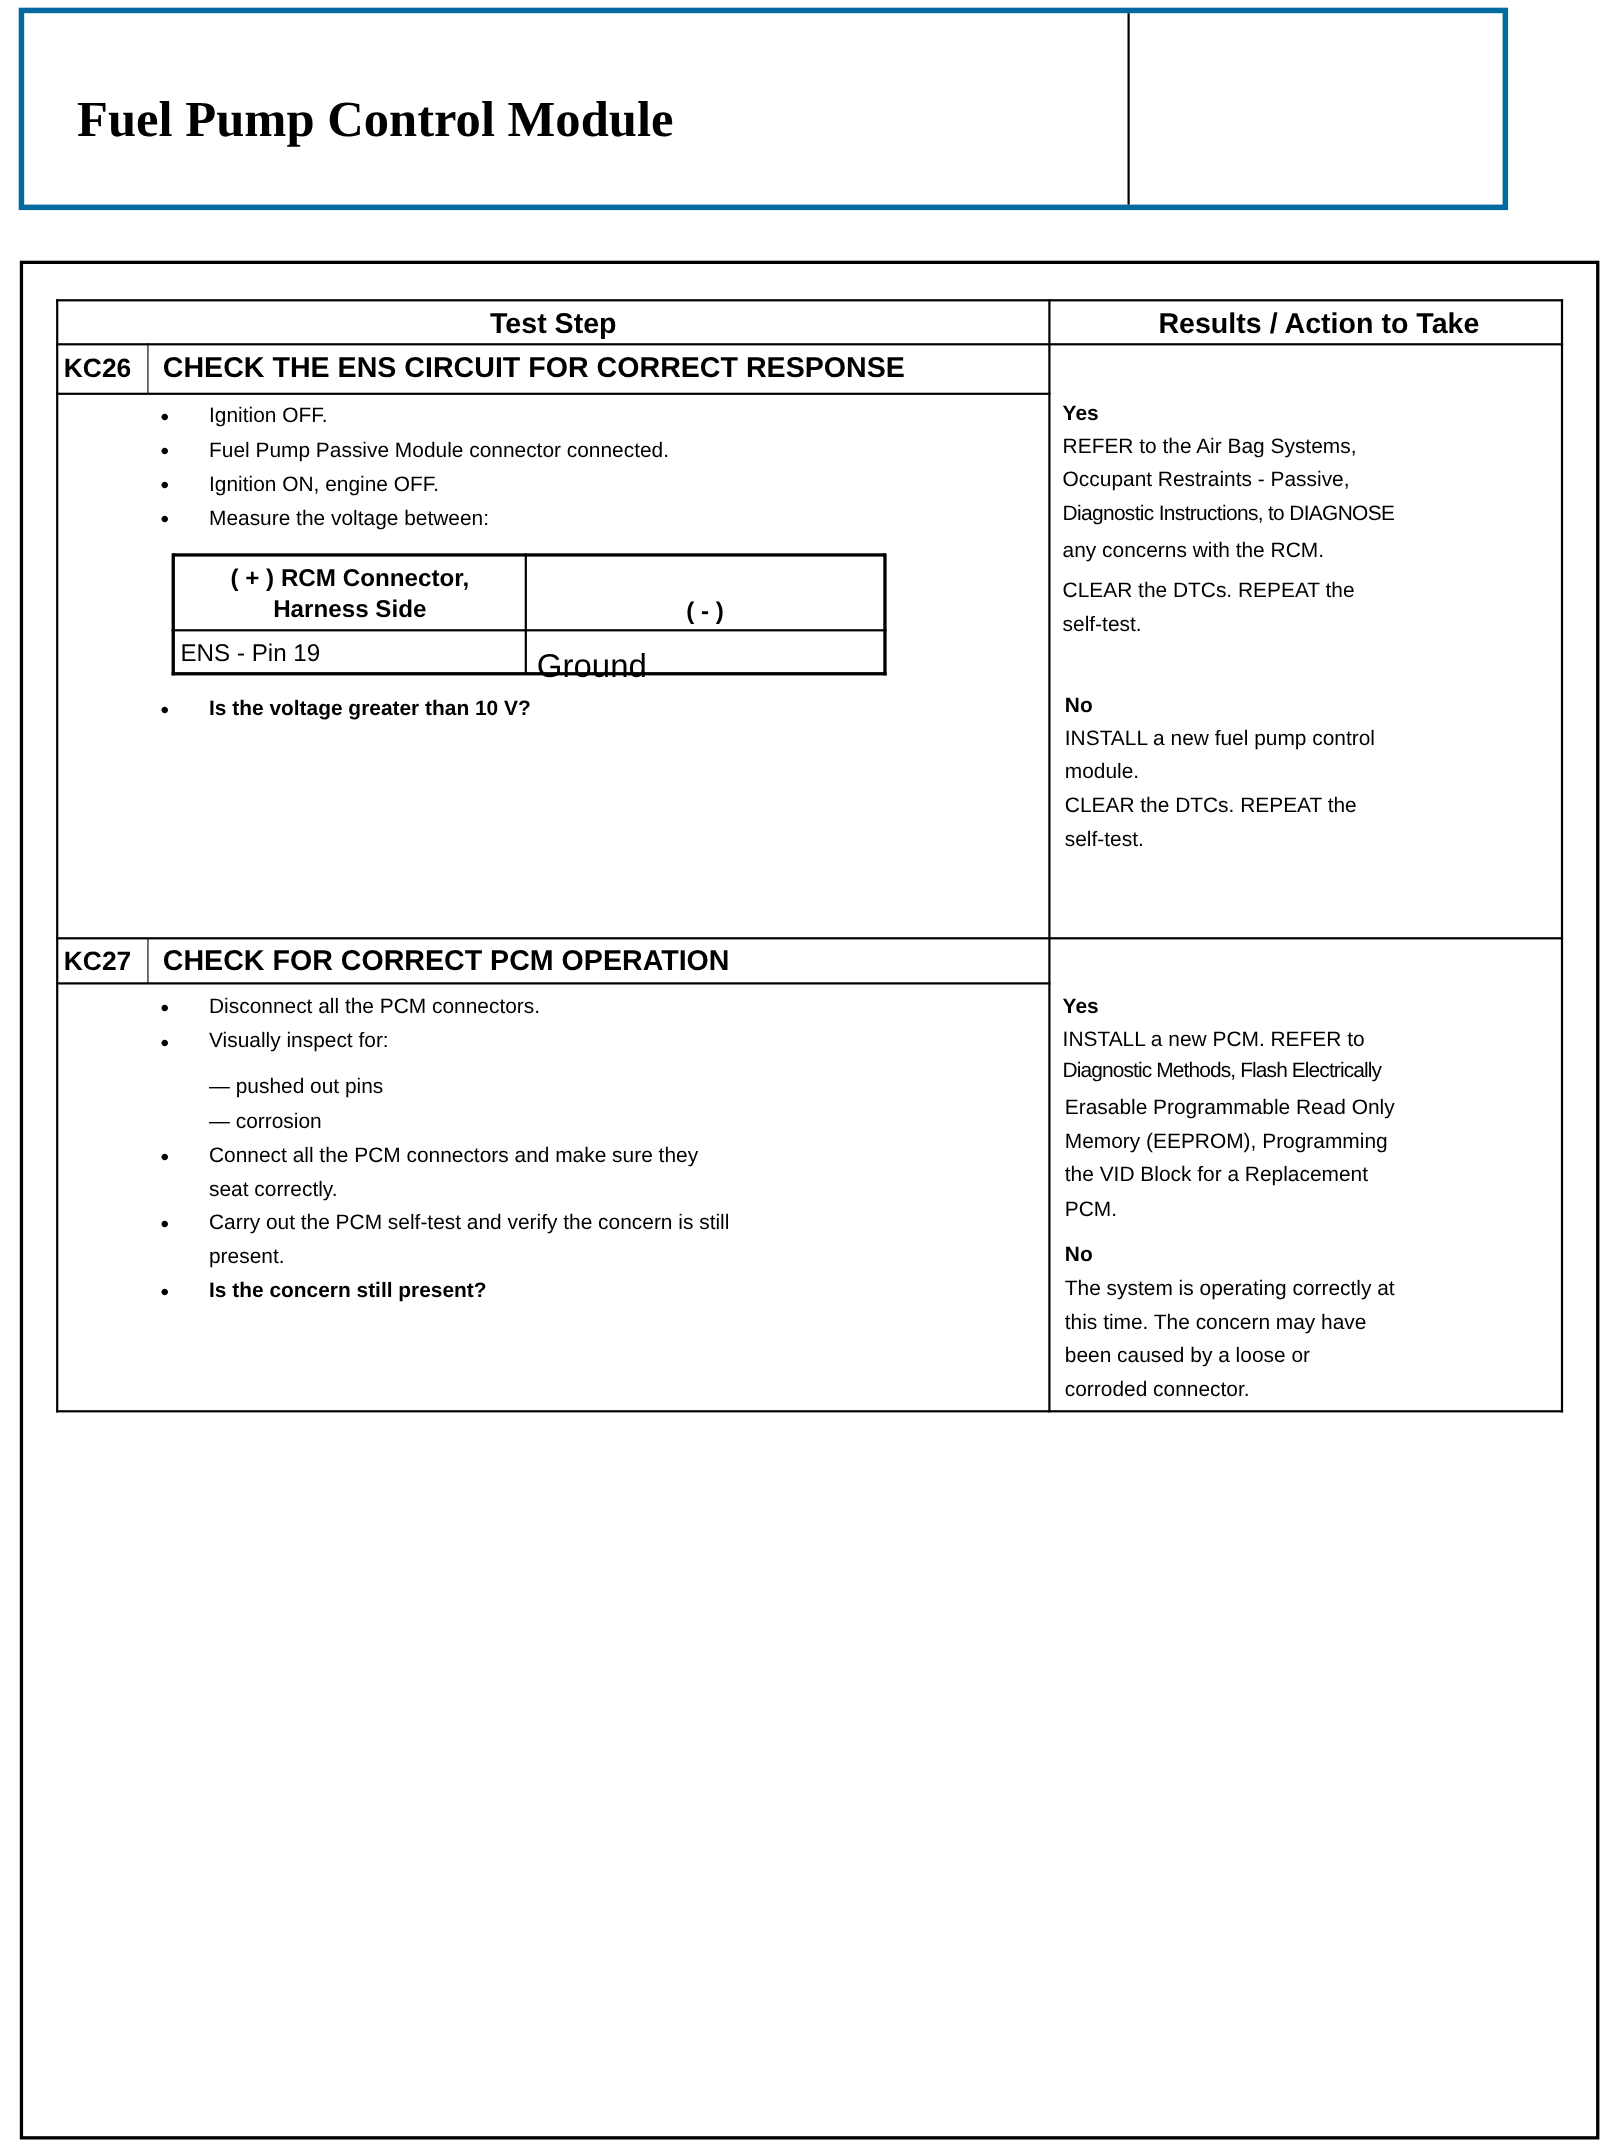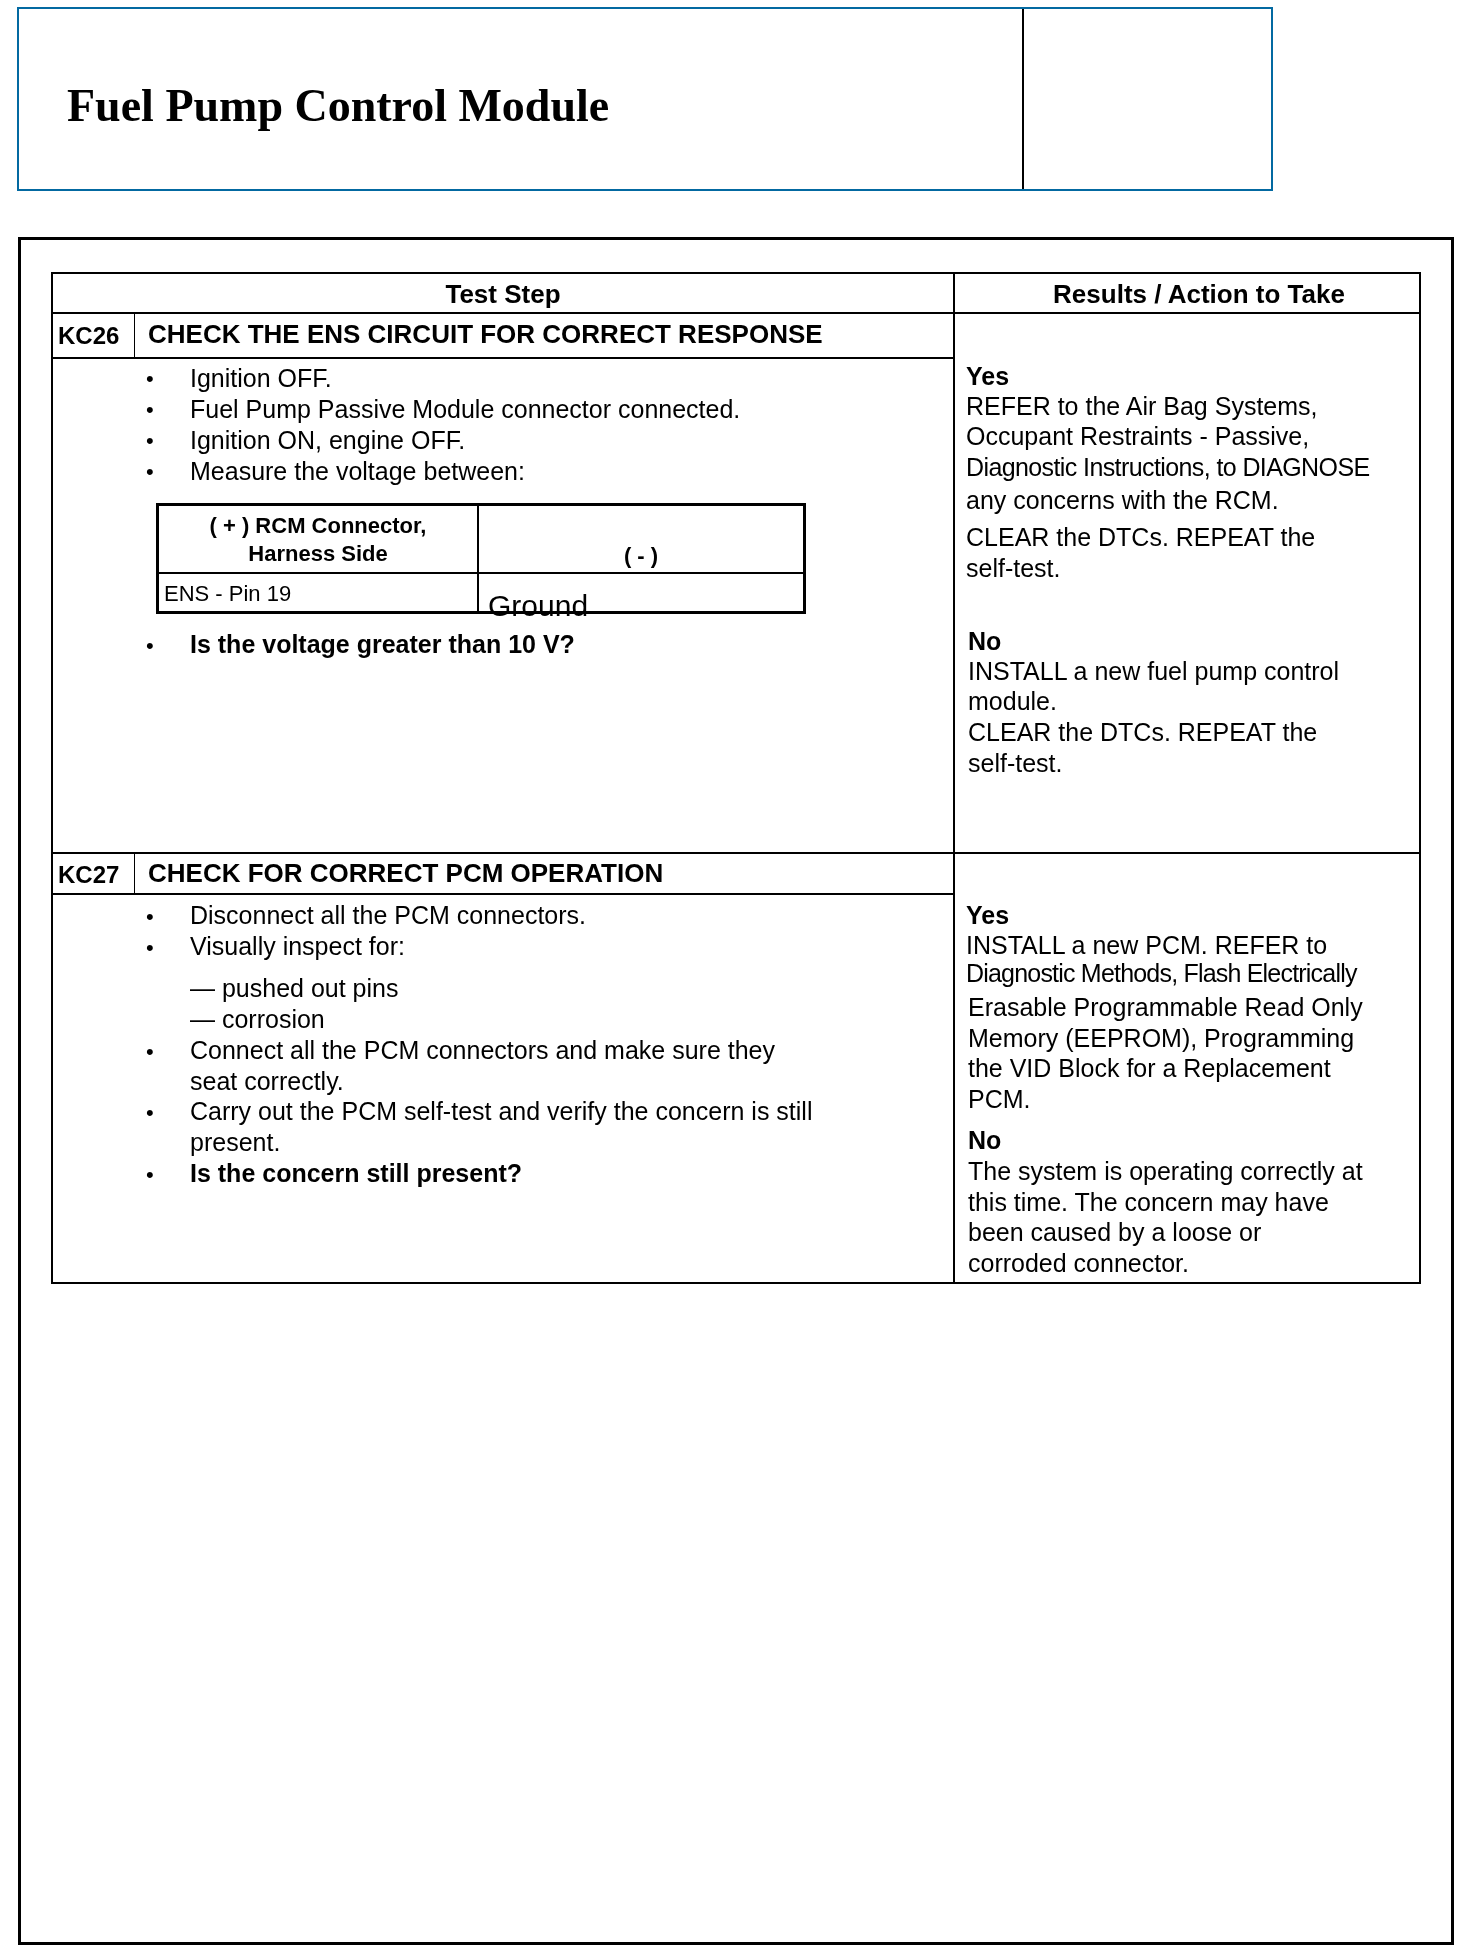--- a/index.html
+++ b/index.html
@@ -1,28 +1,28 @@
 <!DOCTYPE html>
 <html><head>
 <meta charset="utf-8">
 <style>
   html, body { margin:0; padding:0; background:#ffffff; }
   body { width:1472px; height:1952px; position:relative; overflow:hidden; color:#000; }
   .sans { font-family:"Liberation Sans", sans-serif; }
   .serif { font-family:"Liberation Serif", serif; }
 
-  #header-box { position:absolute; left:17px; top:7px; width:1256px; height:184px; border:2px solid #0369a1; box-sizing:border-box; }
+  #header-box { position:absolute; left:17px; top:7px; width:1354px; height:184px; border:5px solid #0369a1; box-sizing:border-box; }
   #header-divider { position:absolute; left:1003px; top:0; width:2px; height:100%; background:#000; }
   #doc-title { position:absolute; left:48px; top:70px; font-size:46px; font-weight:bold; letter-spacing:0px; }
   #section-code { position:absolute; left:1005px; width:428px; top:66px; text-align:center; font-size:50px; font-weight:bold; }
 
   #outer-frame { position:absolute; left:18px; top:237px; width:1436px; height:1708px; border:3px solid #000; box-sizing:border-box; }
 
   .ln { position:absolute; background:#000; }
-  .txt { position:absolute; font-size:25px; line-height:31px; white-space:nowrap; }
+  .txt { position:absolute; font-size:19px; line-height:31px; white-space:nowrap; }
   .bold { font-weight:bold; }
   .hdr { font-size:26px; font-weight:bold; }
   .bullet { position:absolute; font-size:22px; }
 </style>
 </head>
 <body>
 
 <div id="header-box">
   <div id="header-divider"></div>
   <div id="doc-title" class="serif">Fuel Pump Control Module</div>

